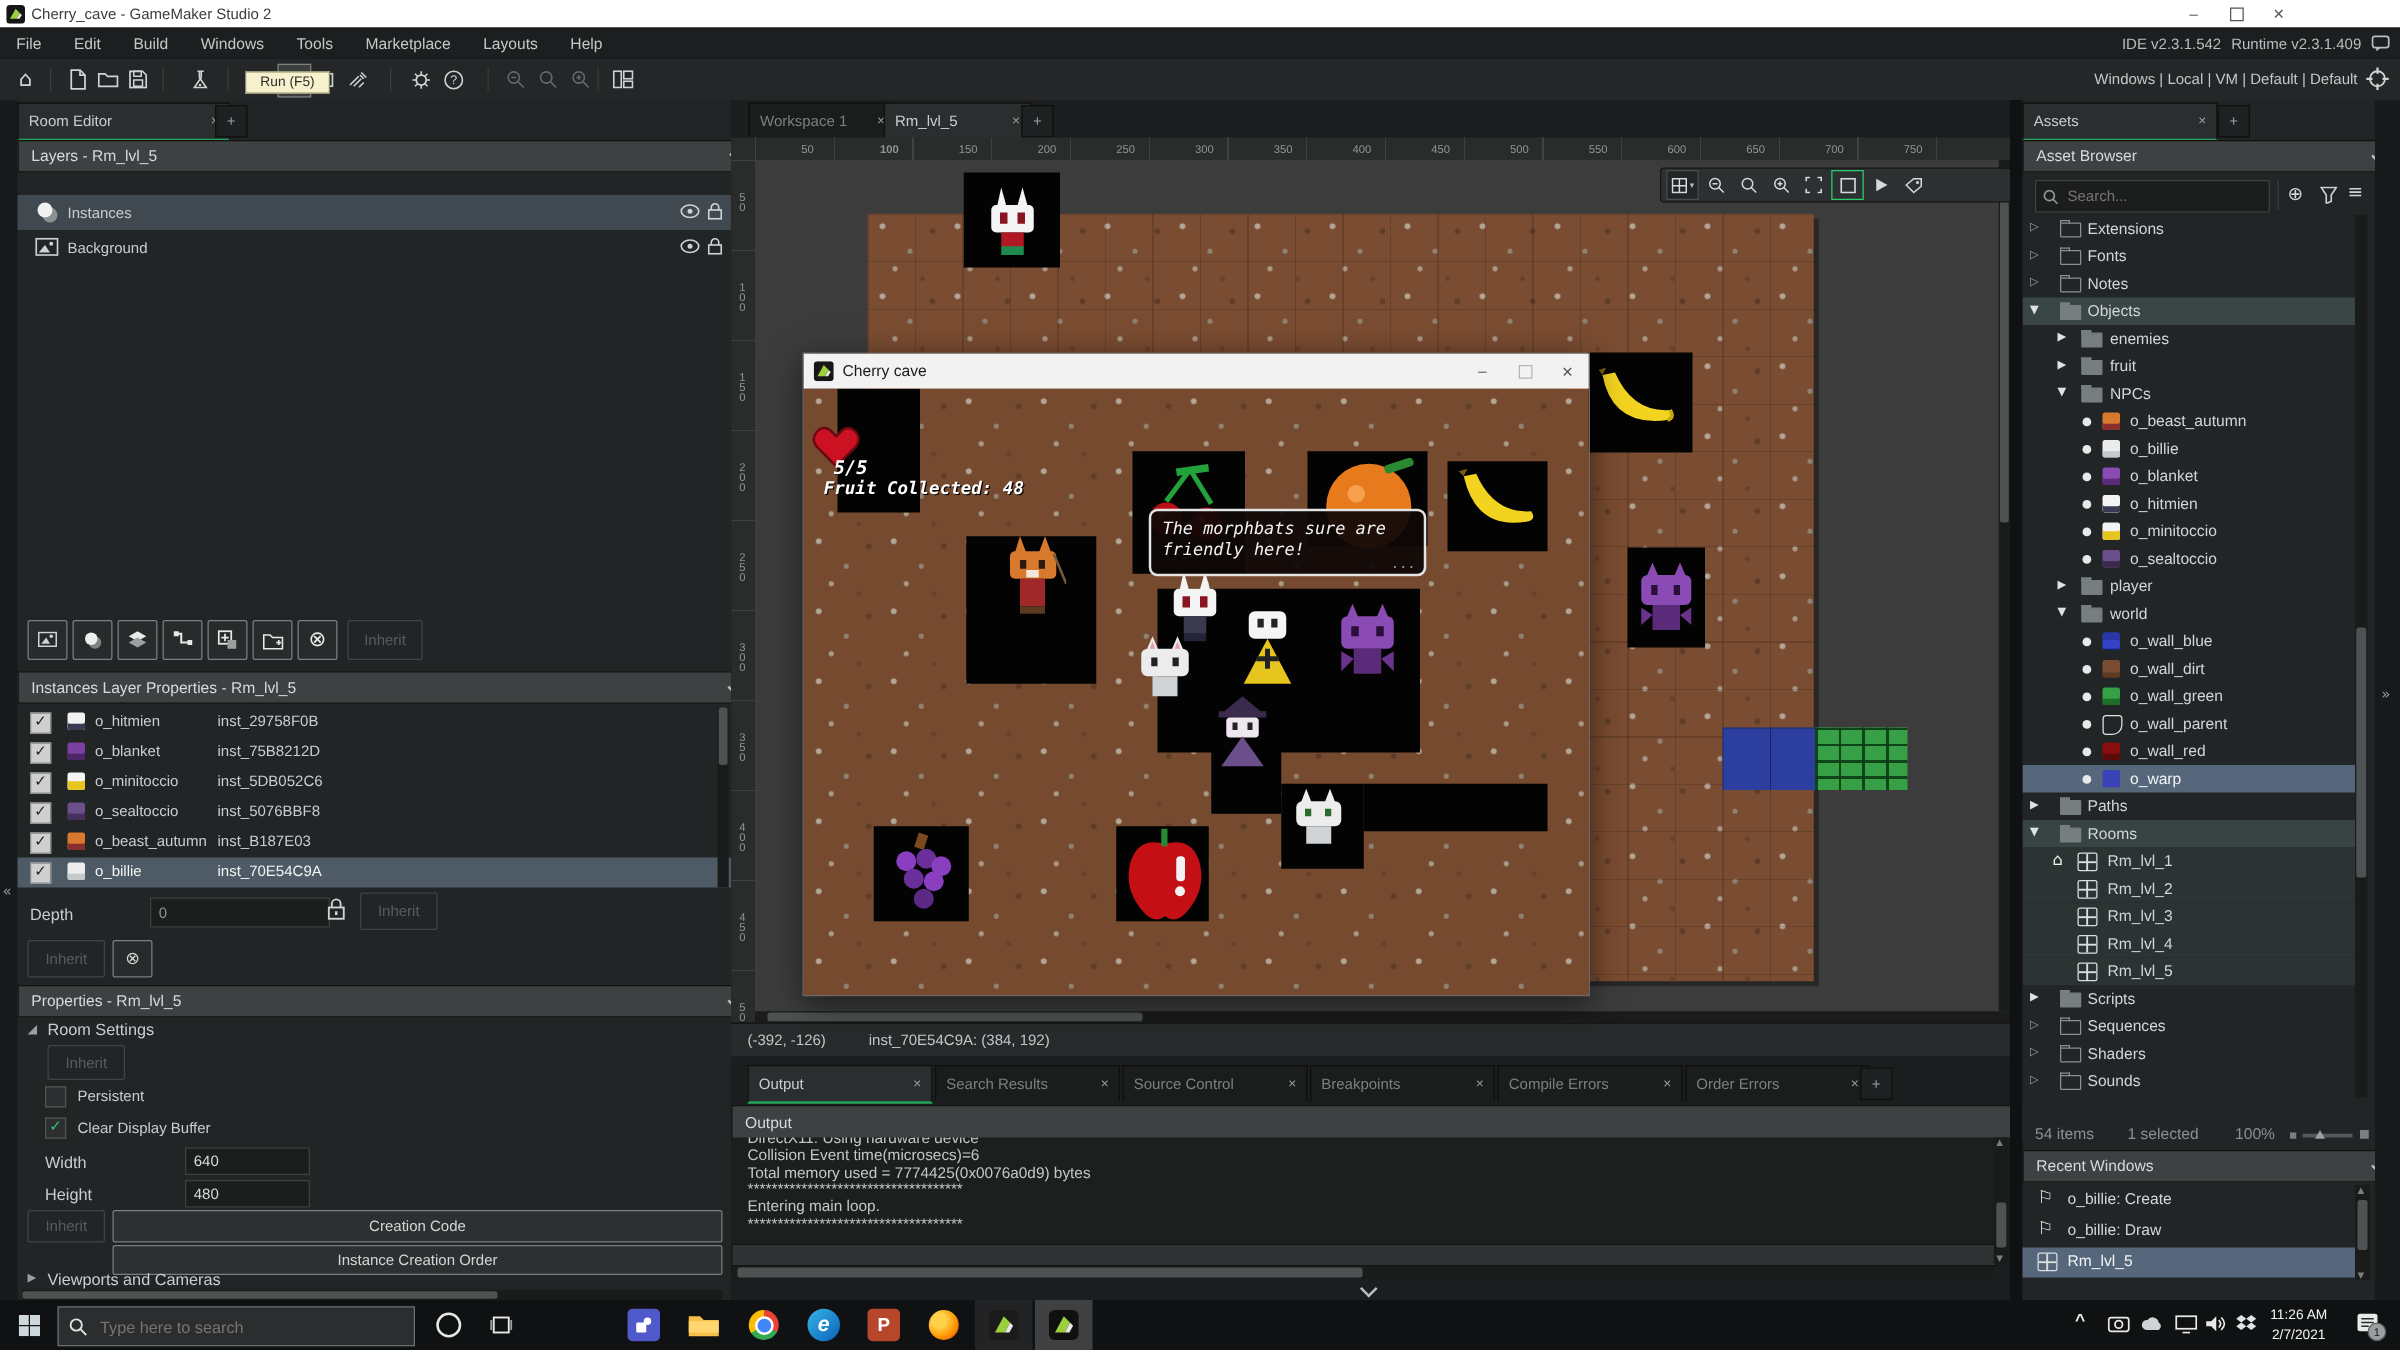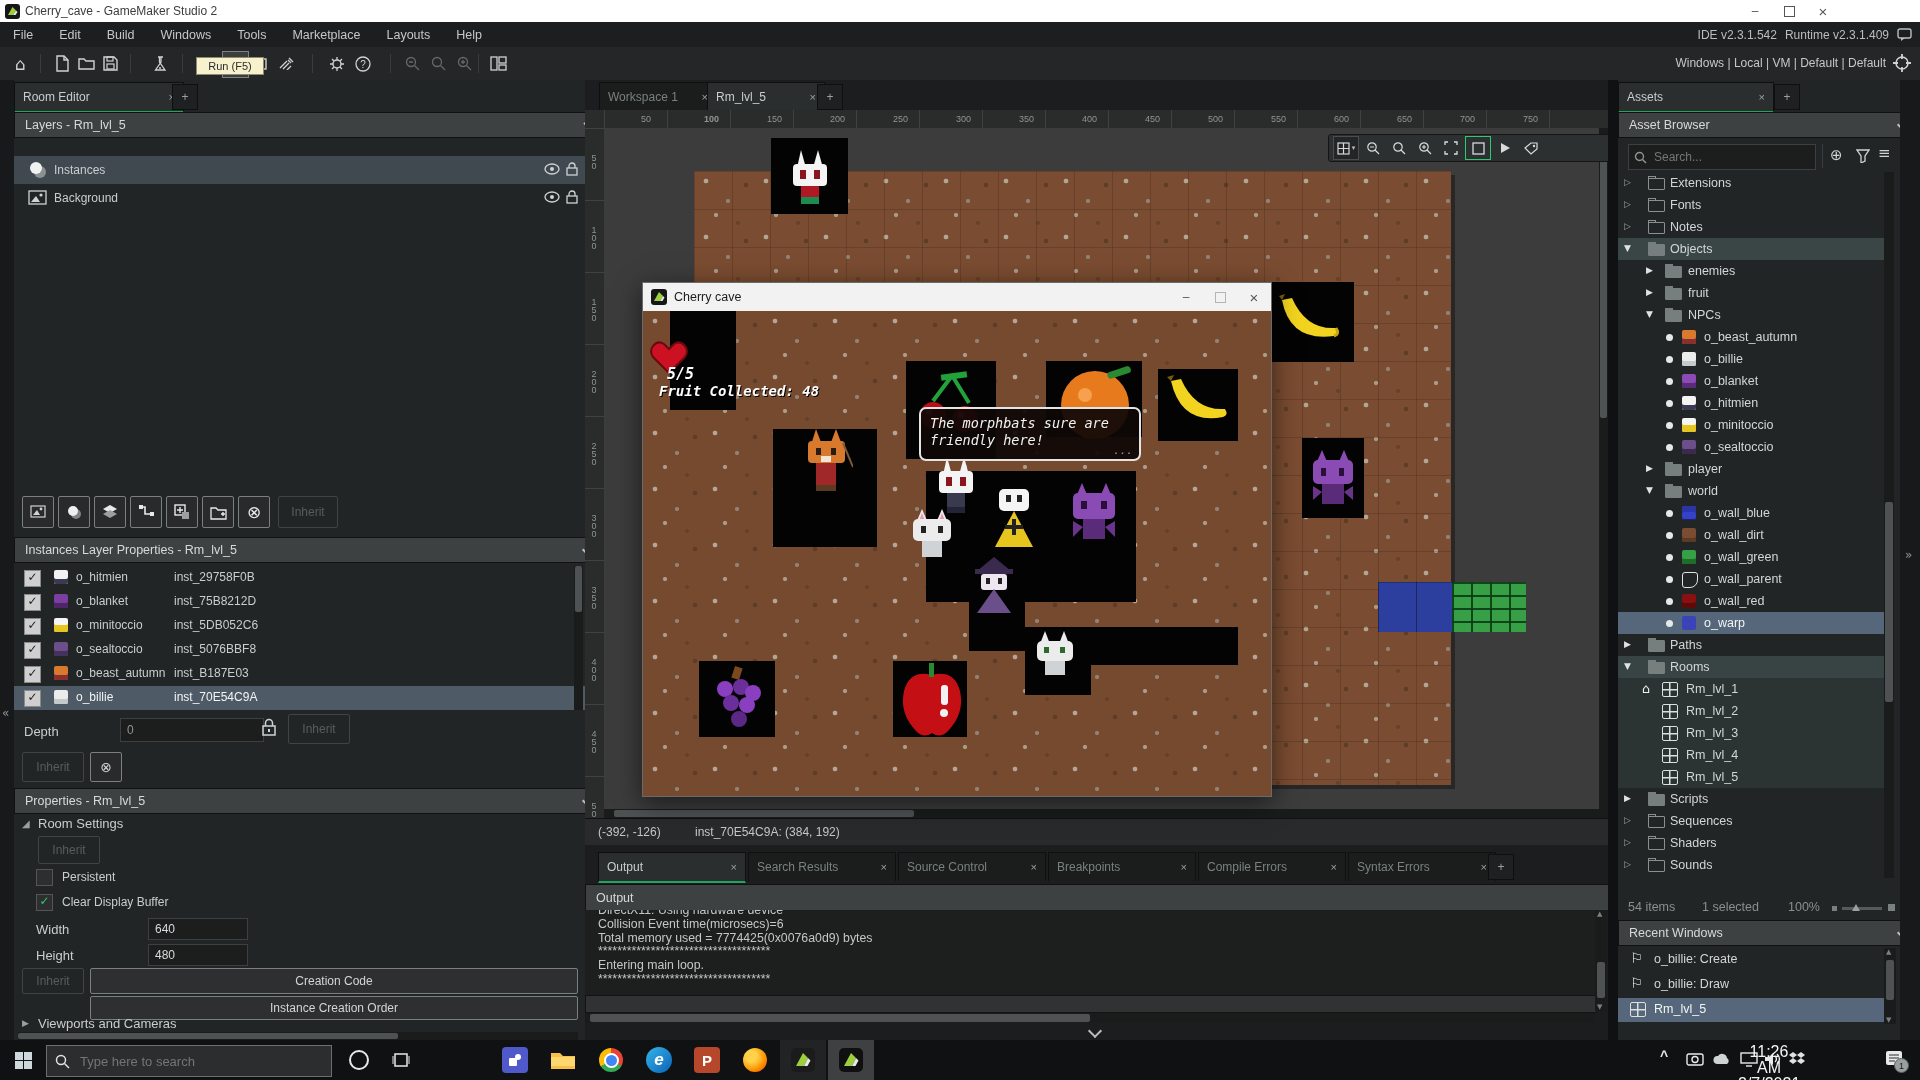--- a/index.html
+++ b/index.html
@@ -719,21 +719,21 @@
     </div>
     <div class="tab inactive" style="left:463px;top:7px;width:130px">
       <span>Breakpoints</span>
         <span class="x">×</span>
     </div>
     <div class="tab inactive" style="left:613px;top:7px;width:130px">
       <span>Compile Errors</span>
         <span class="x">×</span>
     </div>
     <div class="tab inactive" style="left:763px;top:7px;width:130px">
-      <span>Syntax Errors</span>
+      <span>Order Errors</span>
         <span class="x">×</span>
     </div>
     <div class="tab-add" style="left:903px;top:9px">+</div>
 
     <div class="sec-header" style="left:0;top:39px;width:1021px;height:26px">
       <span>Output</span>
     </div>
     <div class="abs" style="left:0;top:65px;width:1010px;height:85px;background:#1d1f1f;overflow:hidden;padding-left:13px">
       <div class="outline-row" style="margin-top:-6px">DirectX11: Using hardware device</div>
       <div class="outline-row">Collision Event time(microsecs)=6</div>
@@ -1065,21 +1065,21 @@
     <svg class="trayico" style="left:1764px" width="18" height="16">
         <polygon points="1,6 5,6 9,2 9,14 5,10 1,10" fill="#e8eaea"></polygon>
         <path d="M11 5 q3 3 0 6 M13 3 q5 5 0 10" fill="none" stroke="#e8eaea" stroke-width="1.4"></path>
       </svg>
     <svg class="trayico" style="left:1788px" width="18" height="16">
         <polygon points="5,1 9,4 5,7 1,4" fill="#dfe3e6"></polygon>
         <polygon points="13,1 17,4 13,7 9,4" fill="#dfe3e6"></polygon>
         <polygon points="5,7 9,10 5,13 1,10" fill="#dfe3e6"></polygon>
         <polygon points="13,7 17,10 13,13 9,10" fill="#dfe3e6"></polygon>
       </svg>
-    <div class="abs" style="left:1738px;top:4px;width:62px;height:32px;color:#f2f4f4;font-size:16px;text-align:center;line-height:16px">
+    <div class="abs" style="left:1808px;top:4px;width:62px;height:32px;color:#f2f4f4;font-size:11px;text-align:center;line-height:16px">
       <div>11:26 AM</div>
       <div>2/7/2021</div>
     </div>
     <div class="abs" style="left:1884px;top:10px">
       <svg width="20" height="18">
           <rect x="2" y="1" width="16" height="14" rx="2" fill="#e8eaea"></rect>
           <path d="M5 5 h10 M5 8 h10 M5 11 h6" stroke="#2a2c2c" stroke-width="1.2"></path>
         </svg>
       <span class="abs" style="left:10px;top:8px;width:13px;height:13px;border-radius:50%;background:#9aa0a0;border:1px solid #585d5d;color:#17191a;font-size:9px;display:flex;align-items:center;justify-content:center">1</span>
     </div>

